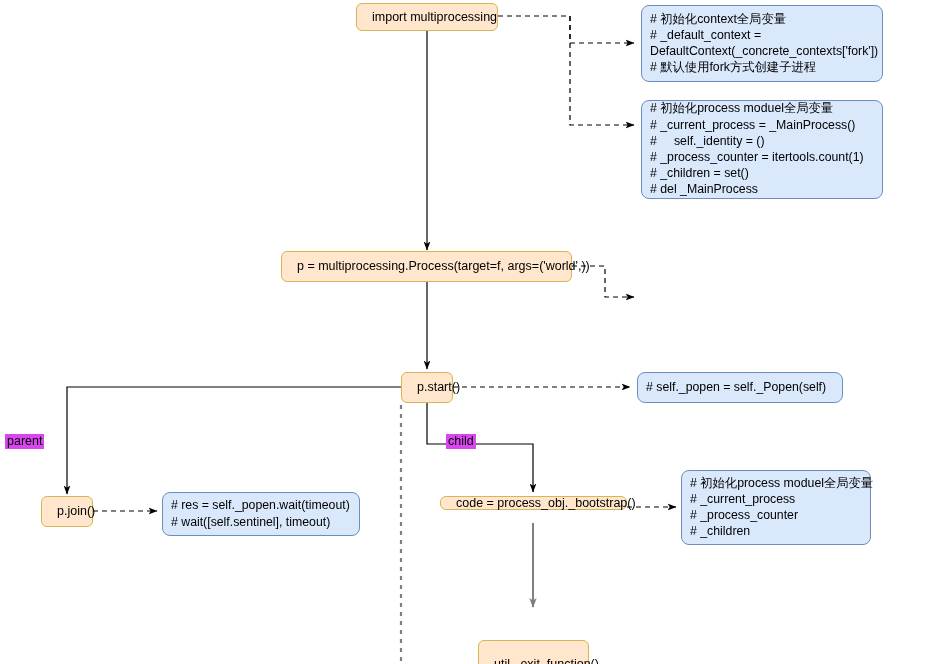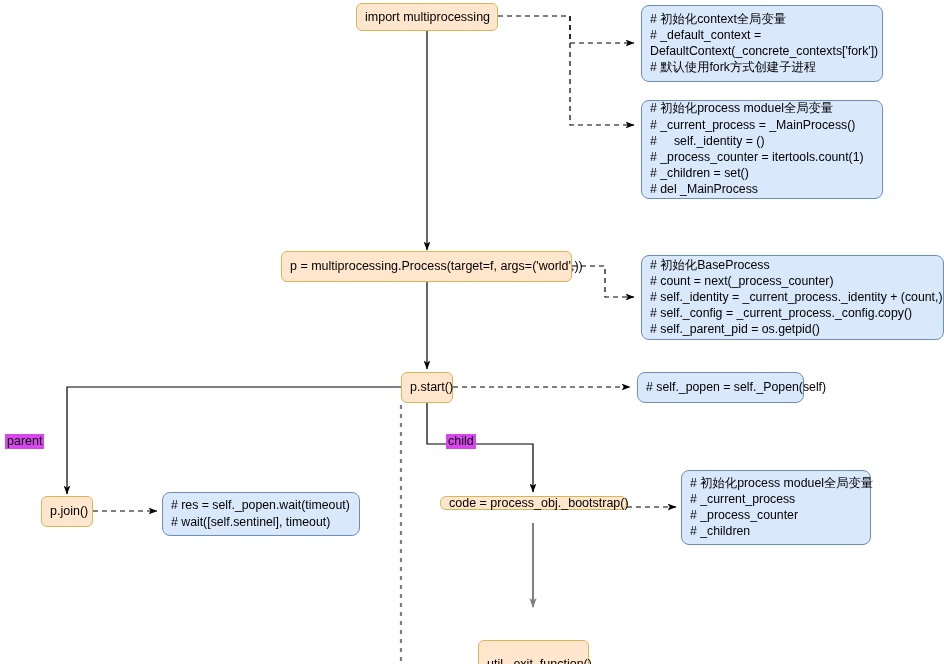--- a/index.html
+++ b/index.html
@@ -25,21 +25,21 @@
     height: 664px;
     pointer-events: none;
   }
   .node {
     position: absolute;
     box-sizing: border-box;
     border-radius: 6px;
     display: flex;
     align-items: center;
     justify-content: flex-start;
-    padding: 3px 8px;
+    padding: 3px 15px;
     font-size: 12.5px;
     line-height: 15px;
     color: #000000;
     white-space: nowrap;
   }
   .node.process {
     background: #ffe6cc;
     border: 1.1px solid #d6b656;
   }
   .note {
@@ -166,29 +166,22 @@
 
   <div class="note" style="left:641px; top:100px; width:242px; height:99px;">
     <span class="noteinner"># 初始化process moduel全局变量
 # _current_process = _MainProcess()
 #     self._identity = ()
 # _process_counter = itertools.count(1)
 # _children = set()
 # del _MainProcess</span>
   </div>
 
-  <div class="note" style="left:641px; top:255px; width:303px; height:85px;">
-    <span class="noteinner"># 初始化BaseProcess
-# count = next(_process_counter)
-# self._identity = _current_process._identity + (count,)
-# self._config = _current_process._config.copy()
-# self._parent_pid = os.getpid()</span>
-  </div>
-
-  <div class="note" style="left:637px; top:372px; width:167px; height:31px;justify-content:flex-end;">
+
+  <div class="note" style="left:637px; top:372px; width:206px; height:31px;justify-content:flex-end;">
     <span class="noteinner"># self._popen = self._Popen(self)</span>
   </div>
 
   <div class="note" style="left:162px; top:492px; width:198px; height:44px;">
     <span class="noteinner"># res = self._popen.wait(timeout)
 # wait([self.sentinel], timeout)</span>
   </div>
 
   <div class="note" style="left:681px; top:470px; width:190px; height:75px;">
     <span class="noteinner"># 初始化process moduel全局变量

